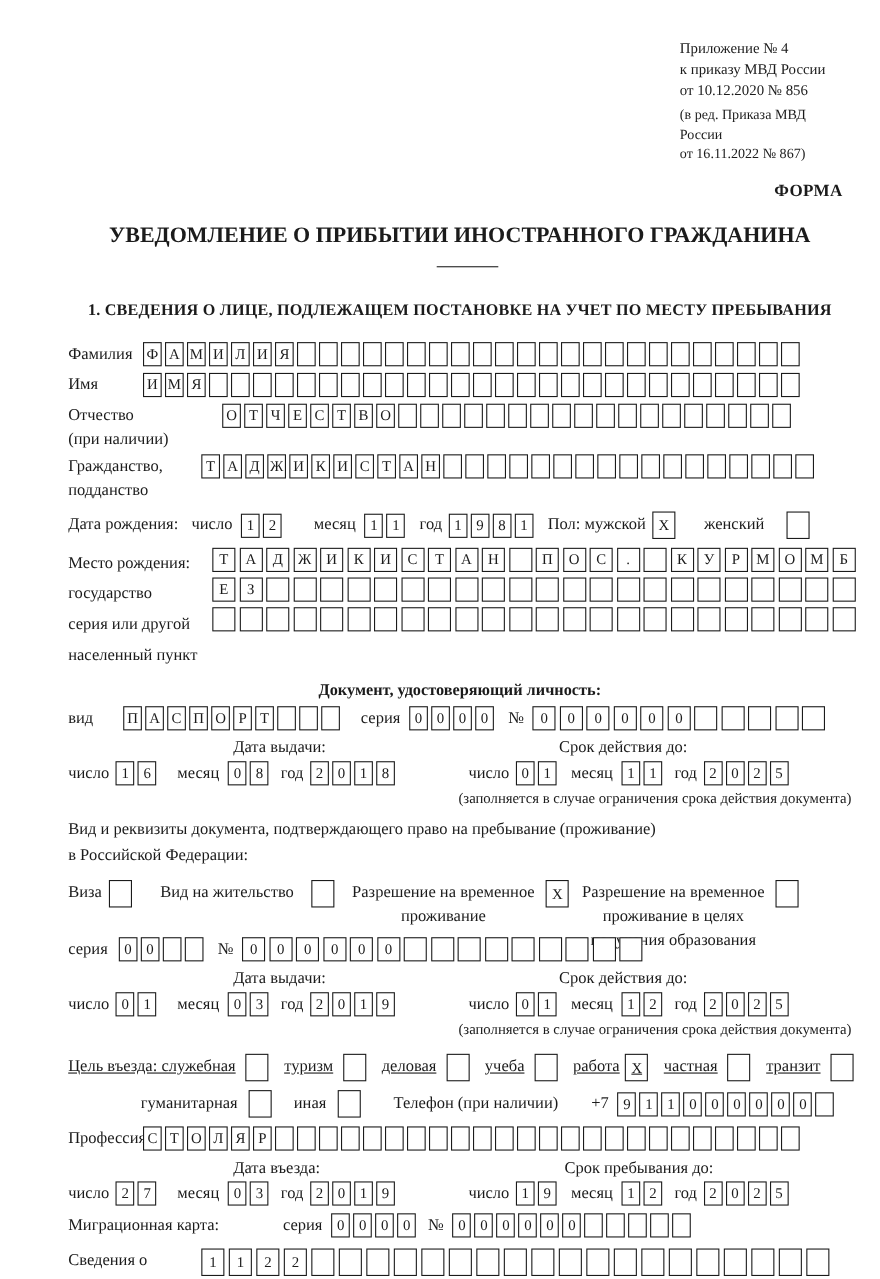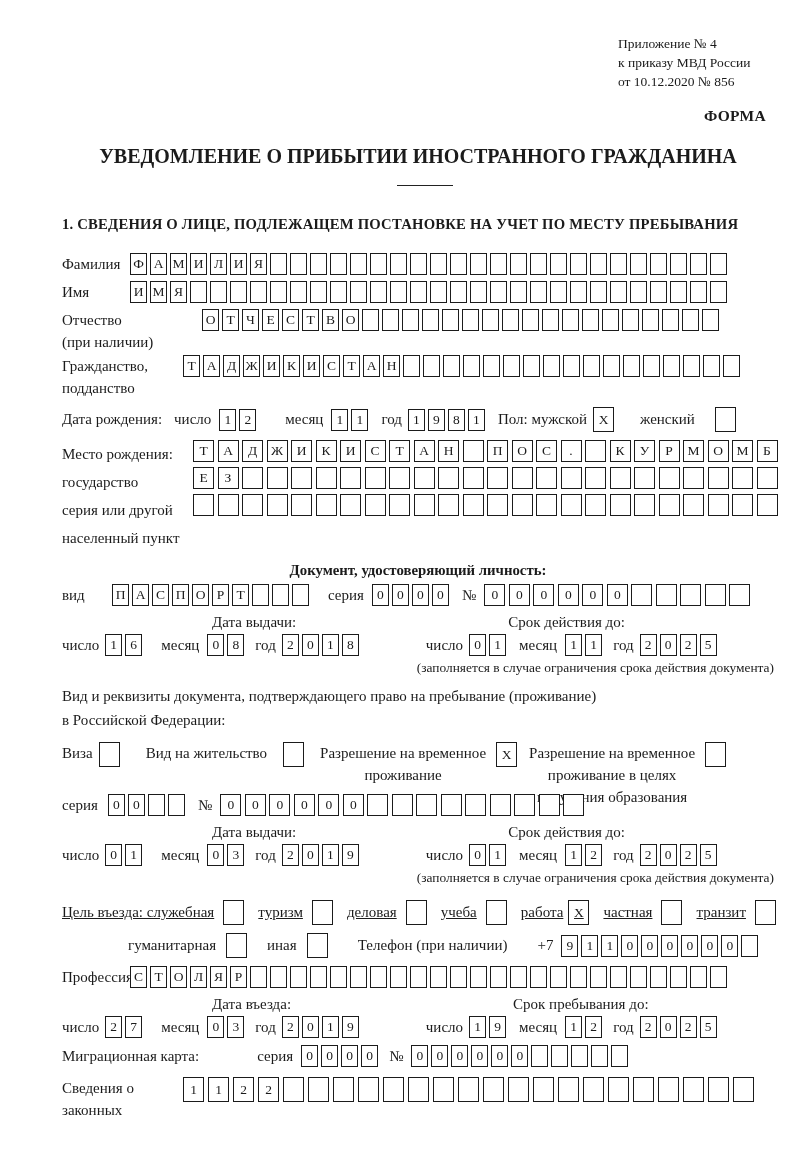--- a/index.html
+++ b/index.html
@@ -11,21 +11,21 @@
   }
   .page{box-sizing:border-box;width:800px;height:1163px;padding:34px 26px 0 62px;}
 
   
   .appendix{margin-left:556px;font-size:13.5px;line-height:19px;}
   .revision{margin-left:556px;margin-top:4px;font-size:12.8px;line-height:18px;}
   .form-label{margin-top:16px;margin-right:8px;text-align:right;font-weight:bold;font-size:15.5px;letter-spacing:.3px;}
 
   .title{margin-top:20px;text-align:center;font-weight:bold;font-size:20px;line-height:23px;}
   .blank-line{display:inline-block;width:56px;height:13px;border-bottom:1.8px solid #222;margin-left:14px;}
-  .section1{margin-top:25px;text-align:left;font-weight:bold;font-size:14.7px;letter-spacing:.2px;white-space:nowrap;}
+  .section1{margin-top:25px;text-align:center;font-weight:bold;font-size:14.7px;letter-spacing:.2px;white-space:nowrap;}
 
   
   .boxes{display:inline-flex;align-items:center;flex:none;}
   .cell{
     display:inline-flex;flex:none;align-items:center;justify-content:center;
     width:15px;height:20px;border:1.6px solid #1b1b1b;margin-right:3px;
     font-size:13.5px;line-height:1;background:#fff;
   }
   .wide .cell{width:19px;height:20px;margin-right:3.5px;}
   .tall .cell{width:19px;height:23px;margin-right:4px;}
@@ -66,20 +66,24 @@
 </style>
 </head>
 <body>
 
 <div class="page">
 
   <div class="appendix">
     <div>Приложение № 4</div>
     <div>к приказу МВД России</div>
     <div>от 10.12.2020 № 856</div>
+  </div>
+  <div class="revision">
+    <div>(в ред. Приказа МВД России</div>
+    <div>от 16.11.2022 № 867)</div>
   </div>
   <div class="form-label">ФОРМА</div>
 
   <div class="title">
     <div>УВЕДОМЛЕНИЕ О ПРИБЫТИИ ИНОСТРАННОГО ГРАЖДАНИНА</div>
     <div><span class="blank-line"></span></div>
   </div>
 
   <div class="section1">1. СВЕДЕНИЯ О ЛИЦЕ, ПОДЛЕЖАЩЕМ ПОСТАНОВКЕ НА УЧЕТ ПО МЕСТУ ПРЕБЫВАНИЯ</div>
 

